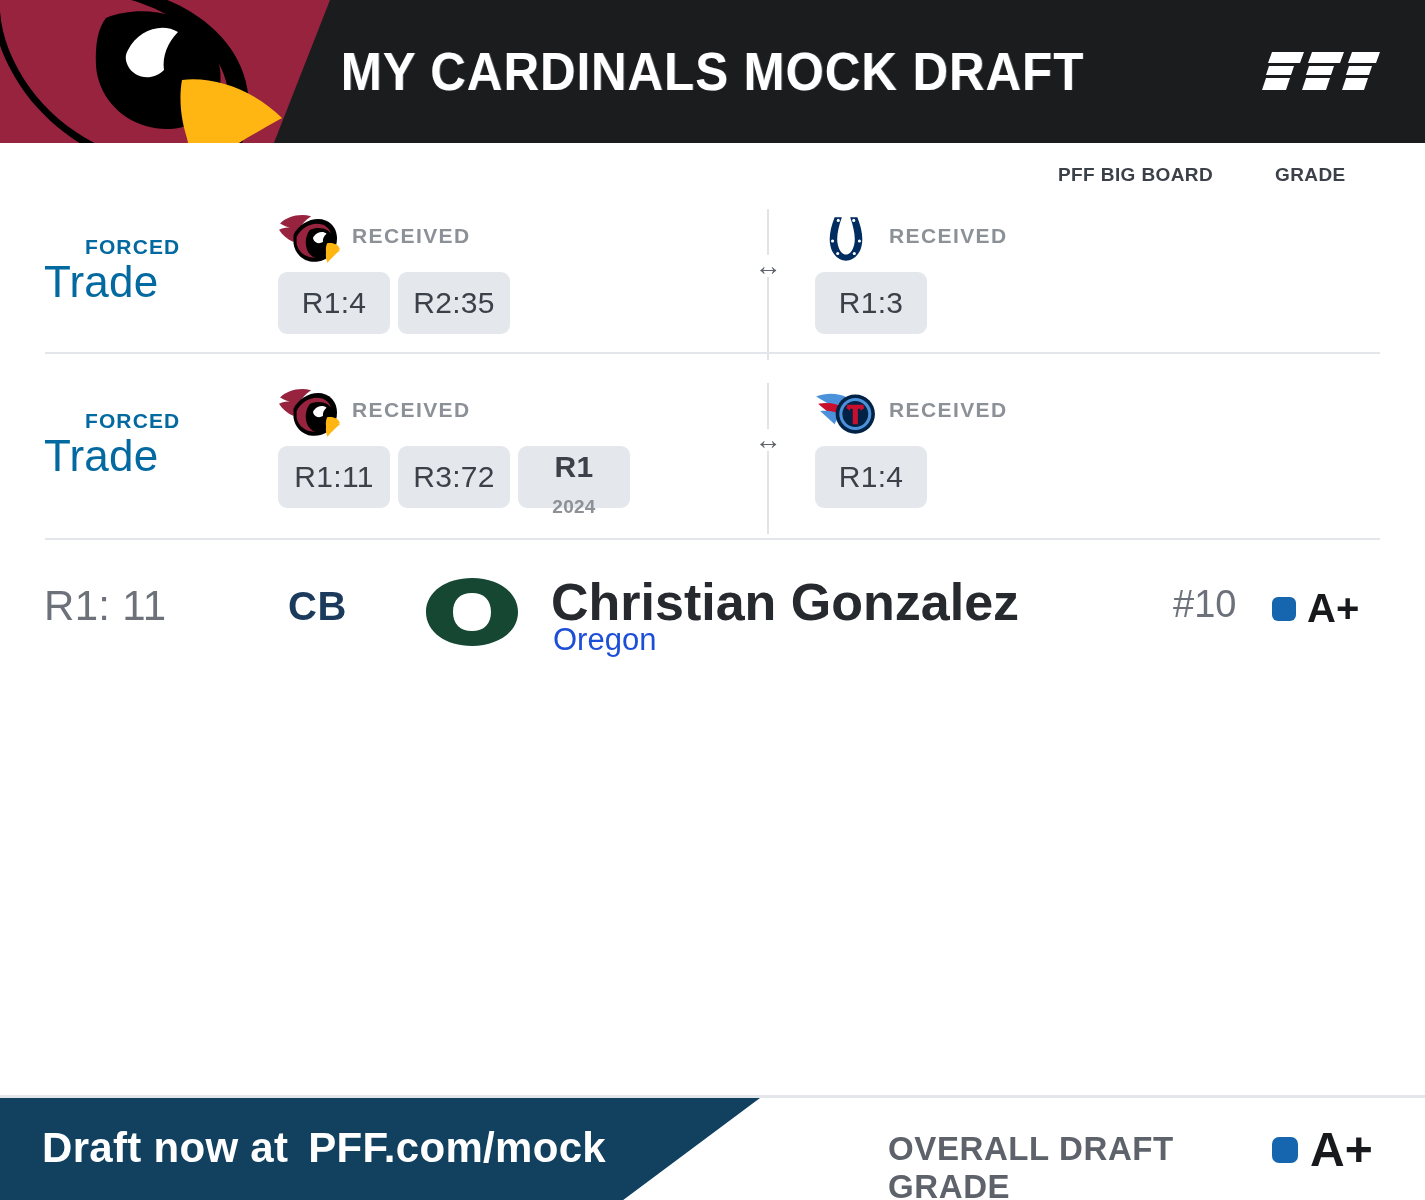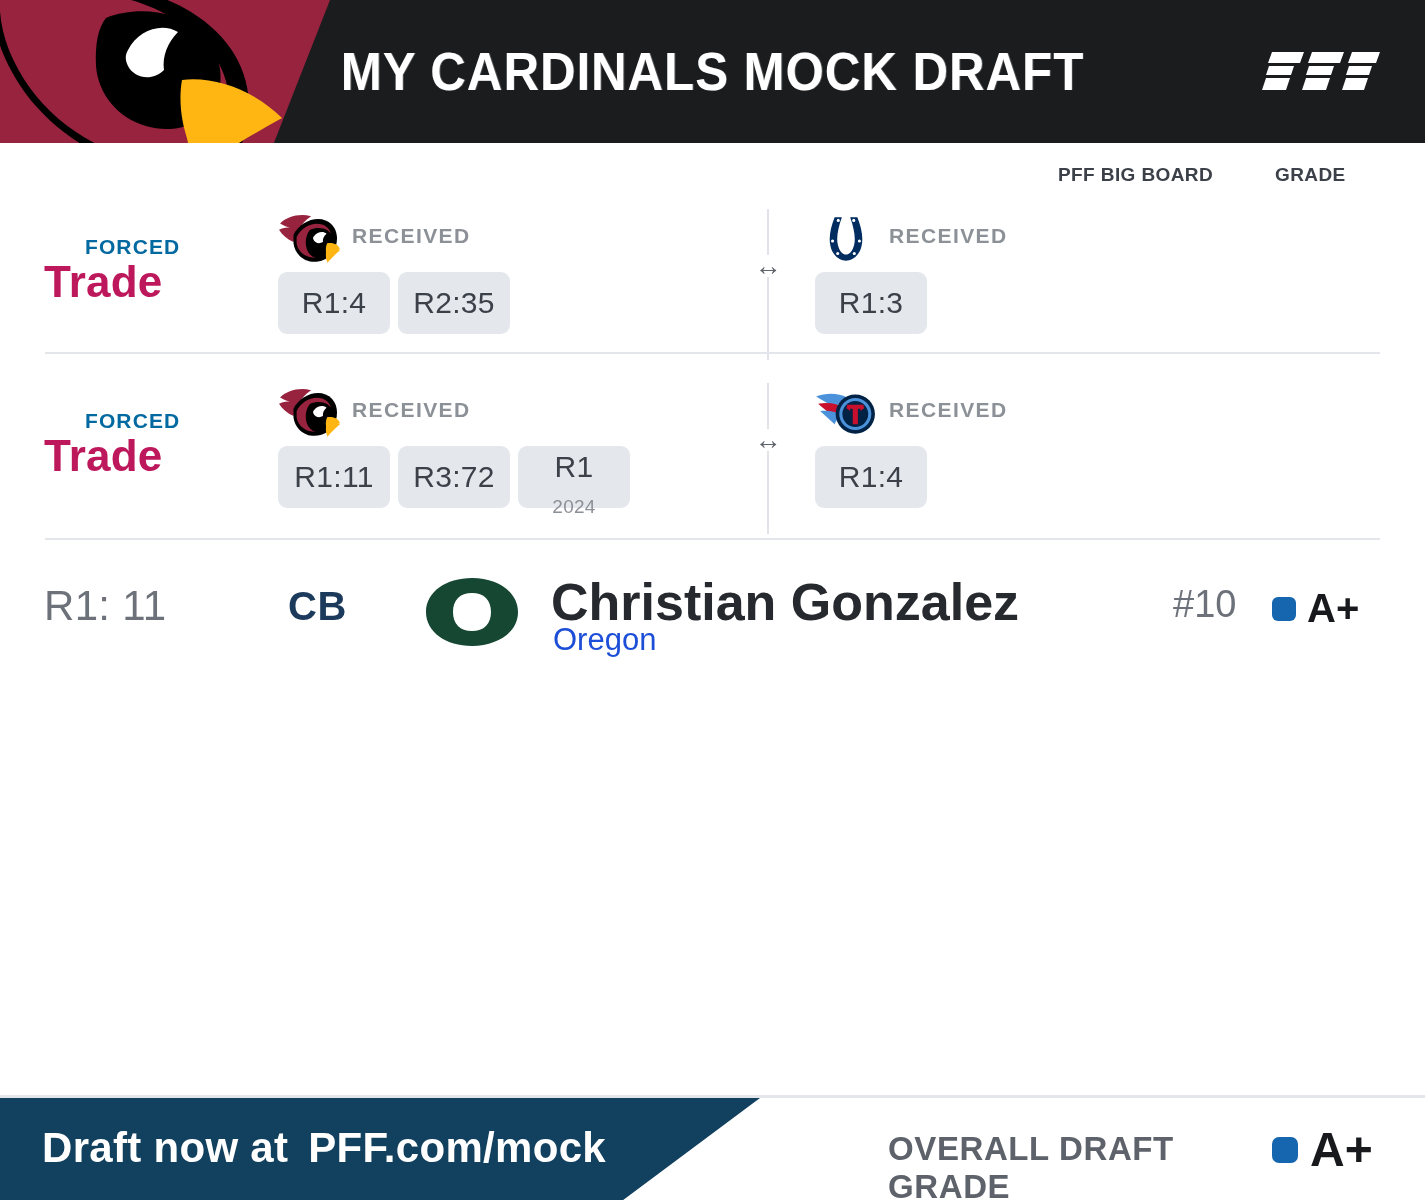--- a/index.html
+++ b/index.html
@@ -47,39 +47,39 @@
   .trade-row { position:absolute; left:0; width:1425px; height:175px; }
   .trade-row.r1 { top:197px; }
   .trade-row.r2 { top:371px; }
 
   .forced-label {
     position:absolute; left:45px; top:38px;
     color:#0369a1; font-size:21px; font-weight:bold; letter-spacing:1.1px;margin-left:40px;
   }
   .trade-word {
     position:absolute; left:44px; top:60px;
-    color:#be185d; font-size:44px; font-weight:bold; letter-spacing:.2px;
+    color:#0369a1; font-size:44px; font-weight:normal; letter-spacing:.2px;
   }
 
   .side { position:absolute; top:0; height:175px; }
   .side.left { left:278px; }
   .side.right { left:815px; }
 
   .side-team-logo { position:absolute; left:0; top:16px; width:62px; height:52px; }
   .side-received {
     position:absolute; left:74px; top:27px;
     color:#8c9097; font-size:21px; font-weight:bold; letter-spacing:1.4px;
   }
   .chips { position:absolute; left:0; top:75px; display:flex; gap:8px; }
   .chip {
     width:112px; height:62px; background:#e4e8ed; border-radius:9px;
     display:flex; flex-direction:column; align-items:center; justify-content:center;
     color:#3b4049; font-size:30px; letter-spacing:.3px; line-height:1;
   }
-  .chip.two-line { justify-content:center; padding-top:14px; }
+  .chip.two-line { justify-content:center; padding-top:14px;font-weight:bold; }
   .chip .chip-main { font-size:30px; }
   .chip .chip-sub { font-size:19px; color:#8c9097; margin-top:15px; }
 
   .divider-v {
     position:absolute; left:767px; top:12px; width:2px; height:151px;
     background:#e0e4e9;
   }
   .swap-arrow {
     position:absolute; left:749px; top:58px; width:38px; height:22px;
     color:#5e636b; font-size:27px; line-height:22px; text-align:center;

